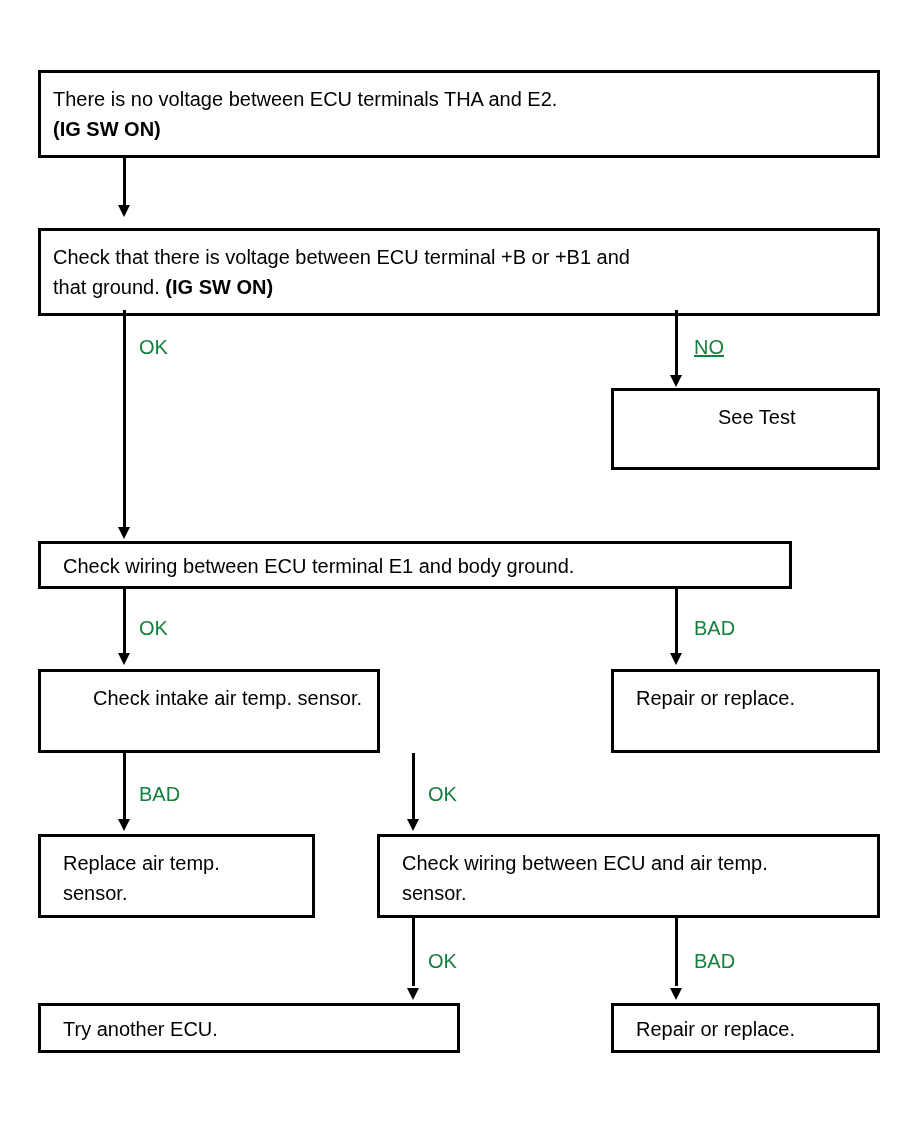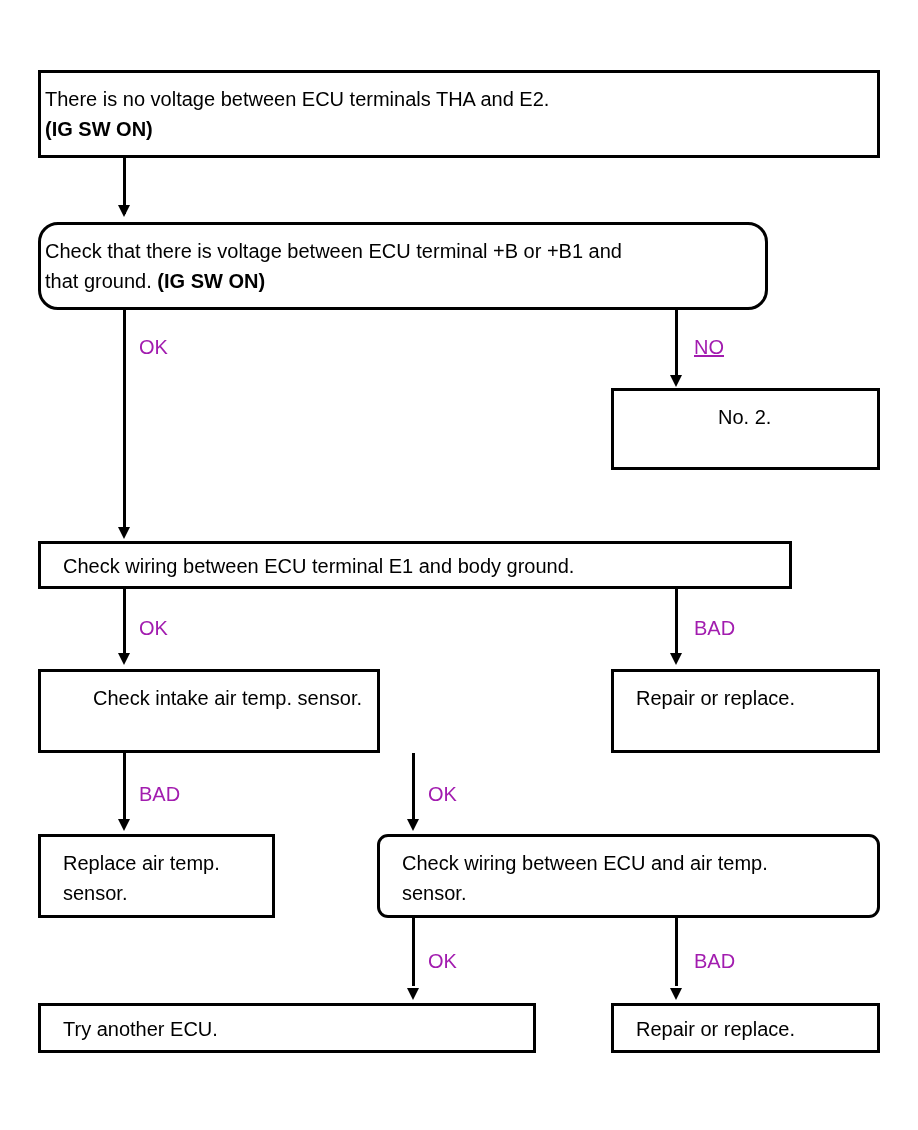--- a/index.html
+++ b/index.html
@@ -16,21 +16,21 @@
     overflow: hidden;
   }
   .node {
     position: absolute;
     box-sizing: border-box;
     border: 3px solid #000000;
     background: #ffffff;
     color: #000000;
     font-size: 20px;
     line-height: 1.48;
-    padding: 12px 4px;
+    padding: 12px 12px;
   }
   .node .ln {
     display: block;
     white-space: nowrap;
   }
   .node.indent-text { padding-left: 104px; }
   .node.pad-left-lg { padding-left: 52px; }
   .node.pad-left-md { padding-left: 22px; }
 
   .vline {
@@ -42,53 +42,53 @@
     position: absolute;
     width: 0;
     height: 0;
     border-left: 6px solid transparent;
     border-right: 6px solid transparent;
     border-top: 12px solid #000000;
   }
   .edge-label {
     position: absolute;
     font-size: 20px;
-    color: #a21caf;
+    color: #15803d;
     white-space: nowrap;
     font-family: "Liberation Sans", sans-serif;
   }
 </style>
 </head>
 <body>
 
 <div id="canvas">
 
   <div class="node" style="left:38px; top:70px; width:842px; height:88px;">
     <span class="ln">There is no voltage between ECU terminals THA and E2.</span>
     <span class="ln" style="font-weight:bold;">(IG SW ON)</span>
   </div>
 
   <div class="vline" style="left:123px; top:158px; height:56px;"></div>
   <div class="arrowhead" style="left:118px; top:205px;"></div>
 
-  <div class="node" style="left:38px; top:222px; width:730px; height:88px;border-radius:20px;">
+  <div class="node" style="left:38px; top:228px; width:842px; height:88px;">
     <span class="ln">Check that there is voltage between ECU terminal +B or +B1 and</span>
     <span class="ln"><span>that ground. </span><b>(IG SW ON)</b></span>
   </div>
 
   <div class="vline" style="left:123px; top:310px; height:222px;"></div>
   <div class="arrowhead" style="left:118px; top:527px;"></div>
   <div class="edge-label" style="left:139px; top:336px;">OK</div>
 
   <div class="vline" style="left:675px; top:310px; height:72px;"></div>
   <div class="arrowhead" style="left:670px; top:375px;"></div>
   <div class="edge-label" style="left:694px; top:336px;text-decoration:underline;">NO</div>
 
   <div class="node indent-text" style="left:611px; top:388px; width:269px; height:82px;">
-    <span class="ln">No. 2.</span>
+    <span class="ln">See Test</span>
   </div>
 
   <div class="node pad-left-md" style="left:38px; top:541px; width:754px; height:48px; padding-top:8px;">
     <span class="ln">Check wiring between ECU terminal E1 and body ground.</span>
   </div>
 
   <div class="vline" style="left:123px; top:589px; height:66px;"></div>
   <div class="arrowhead" style="left:118px; top:653px;"></div>
   <div class="edge-label" style="left:139px; top:617px;">OK</div>
 
@@ -105,39 +105,39 @@
   </div>
 
   <div class="vline" style="left:123px; top:753px; height:68px;"></div>
   <div class="arrowhead" style="left:118px; top:819px;"></div>
   <div class="edge-label" style="left:139px; top:783px;">BAD</div>
 
   <div class="vline" style="left:412px; top:753px; height:68px;"></div>
   <div class="arrowhead" style="left:407px; top:819px;"></div>
   <div class="edge-label" style="left:428px; top:783px;">OK</div>
 
-  <div class="node pad-left-md" style="left:38px; top:834px; width:237px; height:84px;">
+  <div class="node pad-left-md" style="left:38px; top:834px; width:277px; height:84px;">
     <span class="ln">Replace air temp.</span>
     <span class="ln">sensor.</span>
   </div>
 
-  <div class="node pad-left-md" style="left:377px; top:834px; width:503px; height:84px;border-radius:11px;">
+  <div class="node pad-left-md" style="left:377px; top:834px; width:503px; height:84px;">
     <span class="ln">Check wiring between ECU and air temp.</span>
     <span class="ln">sensor.</span>
   </div>
 
   <div class="vline" style="left:412px; top:918px; height:68px;"></div>
   <div class="arrowhead" style="left:407px; top:988px;"></div>
   <div class="edge-label" style="left:428px; top:950px;">OK</div>
 
   <div class="vline" style="left:675px; top:918px; height:68px;"></div>
   <div class="arrowhead" style="left:670px; top:988px;"></div>
   <div class="edge-label" style="left:694px; top:950px;">BAD</div>
 
-  <div class="node pad-left-md" style="left:38px; top:1003px; width:498px; height:50px; padding-top:9px;">
+  <div class="node pad-left-md" style="left:38px; top:1003px; width:422px; height:50px; padding-top:9px;">
     <span class="ln">Try another ECU.</span>
   </div>
 
   <div class="node pad-left-md" style="left:611px; top:1003px; width:269px; height:50px; padding-top:9px;">
     <span class="ln">Repair or replace.</span>
   </div>
 
 </div>
 
 </body></html>

